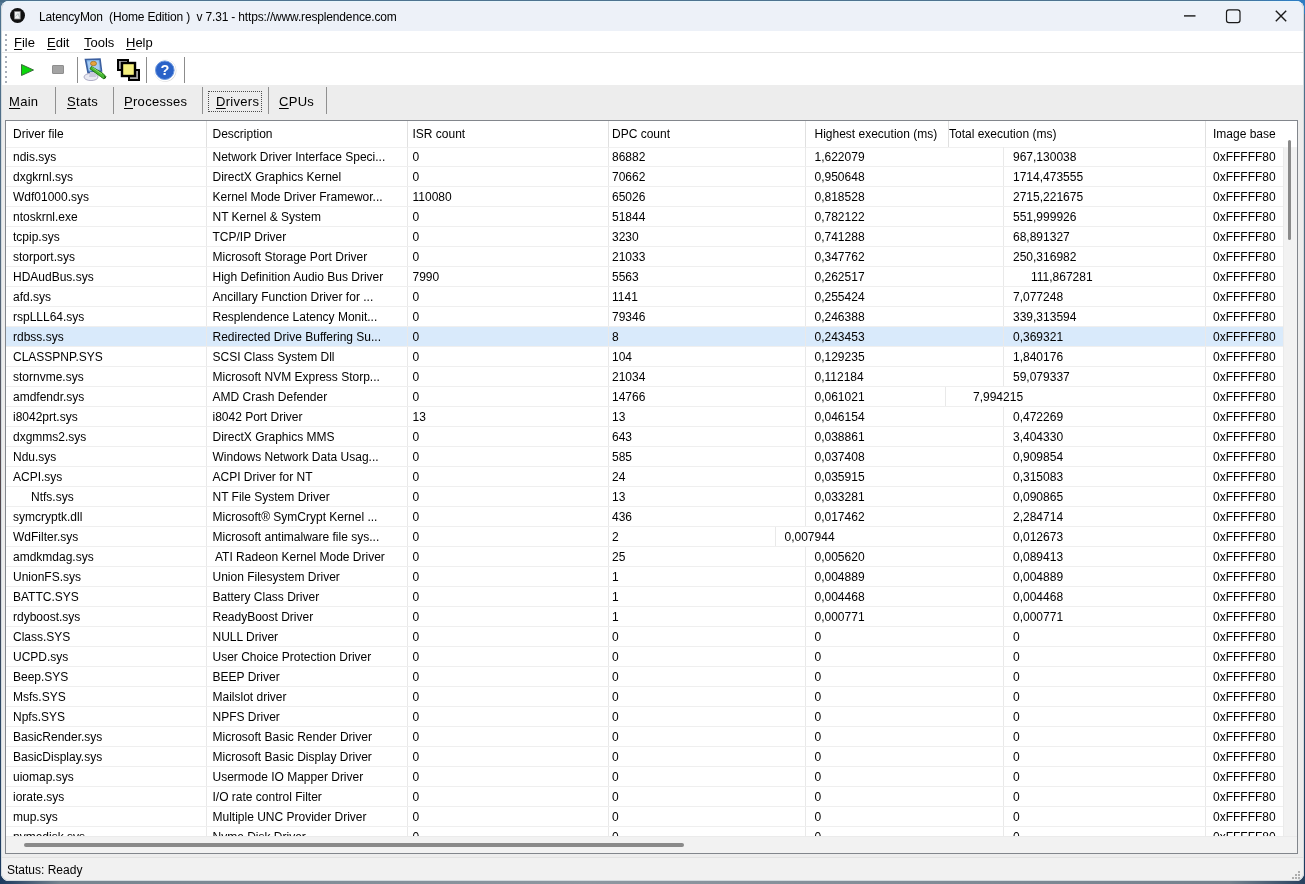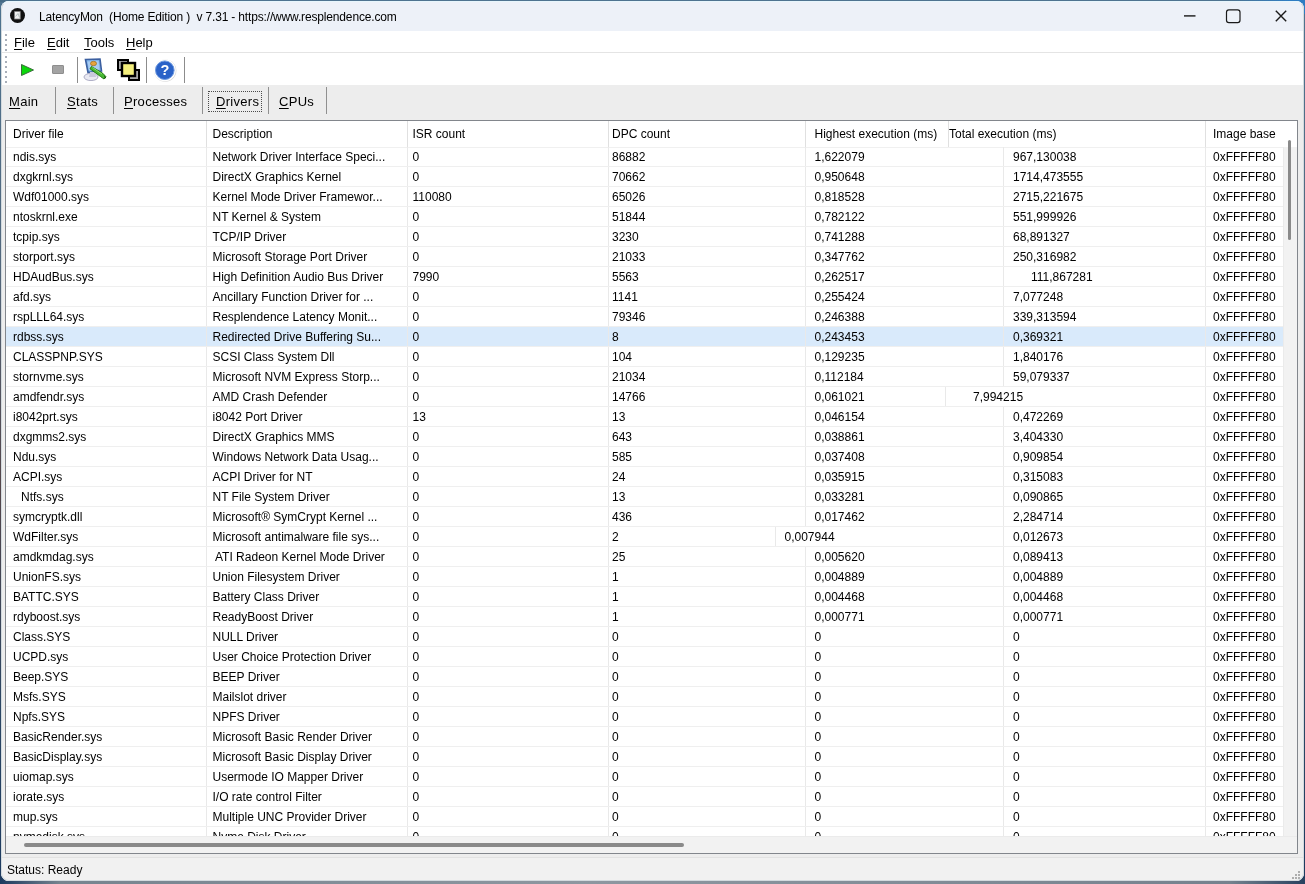--- a/index.html
+++ b/index.html
@@ -270,21 +270,21 @@
 <div class="row" style="top:346px">
         <div class="rc first" style="left:0px;width:200px;padding-left:7px">ACPI.sys</div>
         <div class="rc" style="left:200px;width:201px;padding-left:5.5px">ACPI Driver for NT</div>
         <div class="rc" style="left:401px;width:201px;padding-left:4.5px">0</div>
         <div class="rc" style="left:602px;width:197px;padding-left:3px">24</div>
         <div class="rc" style="left:799px;width:198px;padding-left:8.5px">0,035915</div>
         <div class="rc" style="left:997px;width:202px;padding-left:9px">0,315083</div>
         <div class="rc" style="left:1199px;width:92px;padding-left:7px">0xFFFFF80</div>
       </div>
 <div class="row" style="top:366px">
-        <div class="rc first" style="left:8px;width:200px;padding-left:7px">Ntfs.sys</div>
+        <div class="rc first" style="left:18px;width:200px;padding-left:7px">Ntfs.sys</div>
         <div class="rc" style="left:200px;width:201px;padding-left:5.5px">NT File System Driver</div>
         <div class="rc" style="left:401px;width:201px;padding-left:4.5px">0</div>
         <div class="rc" style="left:602px;width:197px;padding-left:3px">13</div>
         <div class="rc" style="left:799px;width:198px;padding-left:8.5px">0,033281</div>
         <div class="rc" style="left:997px;width:202px;padding-left:9px">0,090865</div>
         <div class="rc" style="left:1199px;width:92px;padding-left:7px">0xFFFFF80</div>
       </div>
 <div class="row" style="top:386px">
         <div class="rc first" style="left:0px;width:200px;padding-left:7px">symcryptk.dll</div>
         <div class="rc" style="left:200px;width:201px;padding-left:5.5px">Microsoft® SymCrypt Kernel ...</div>

